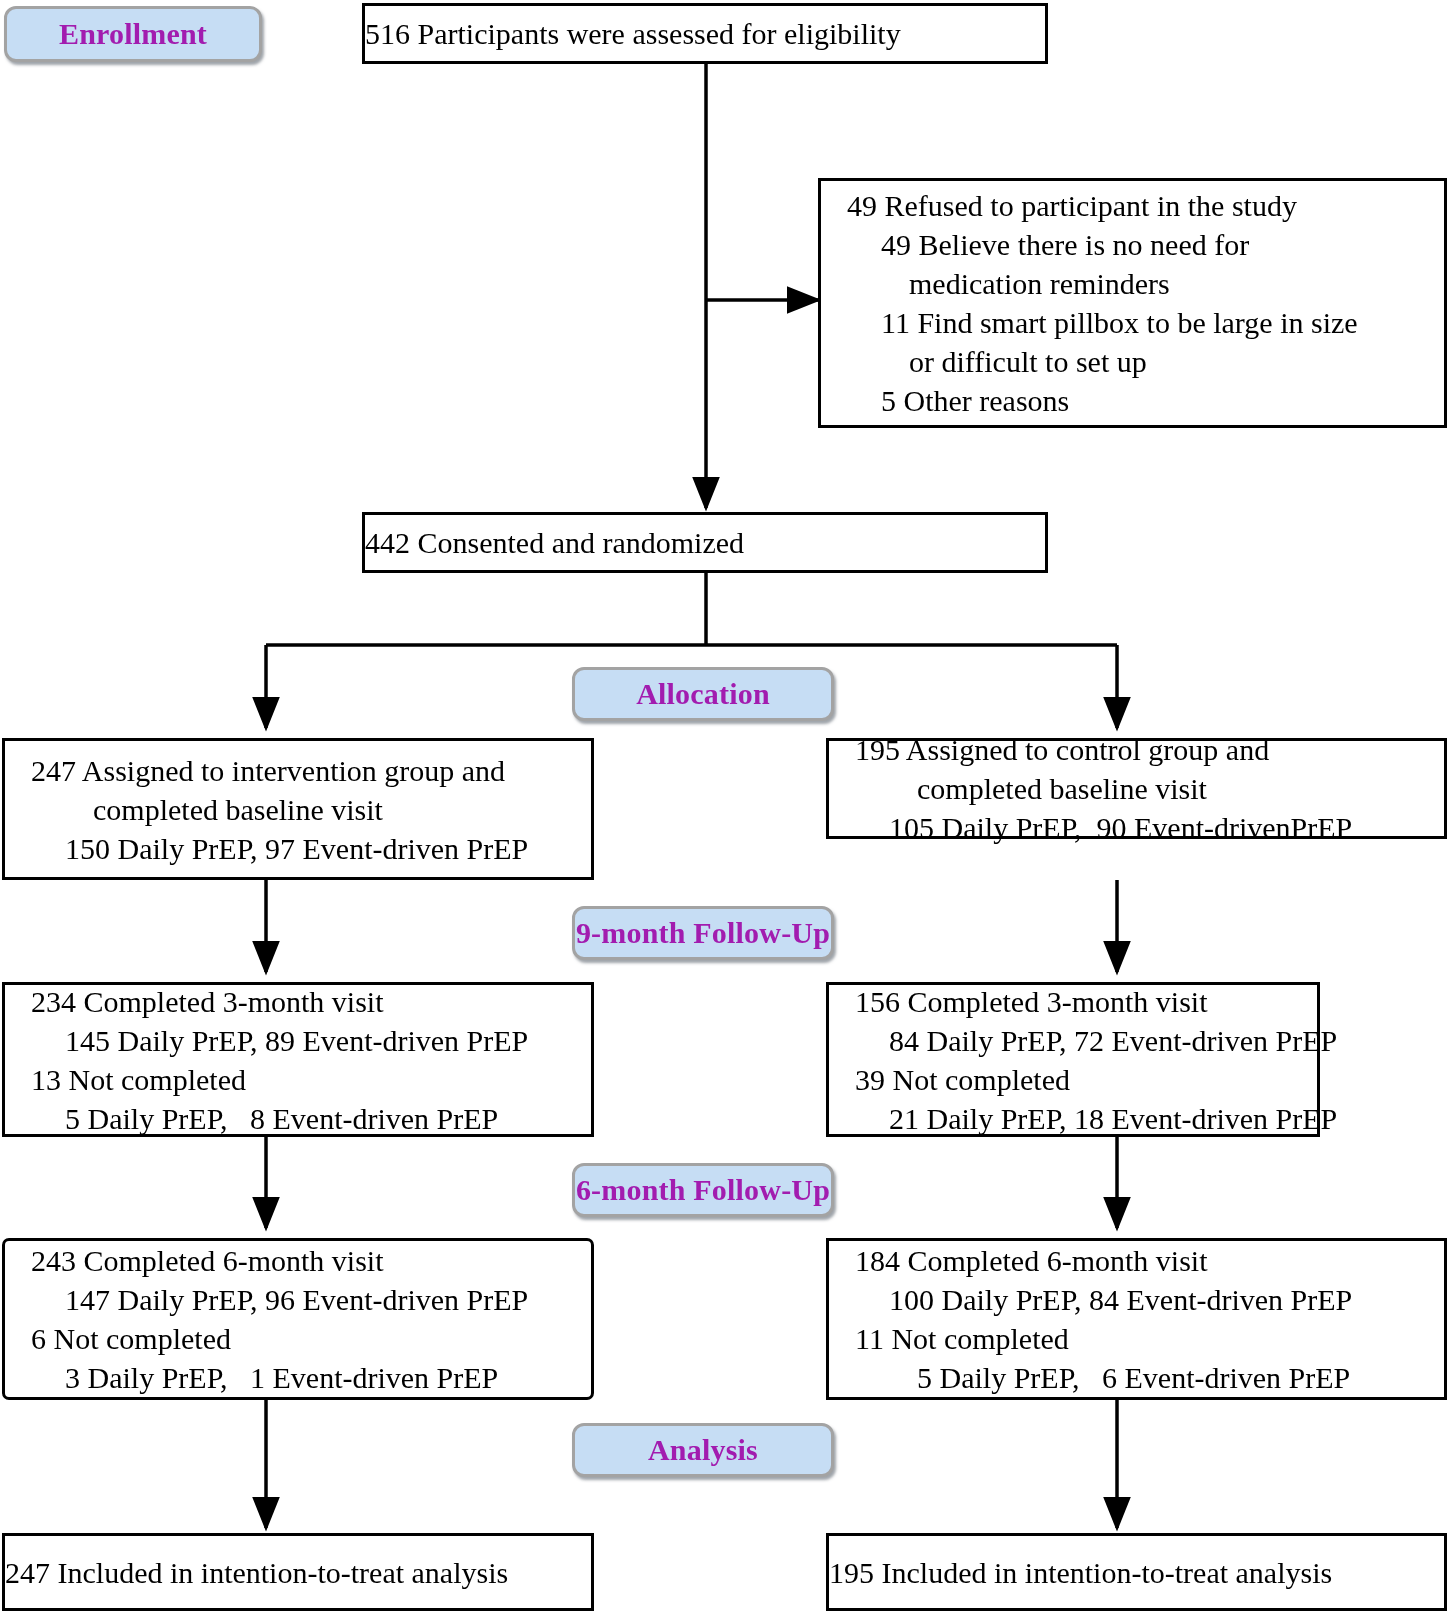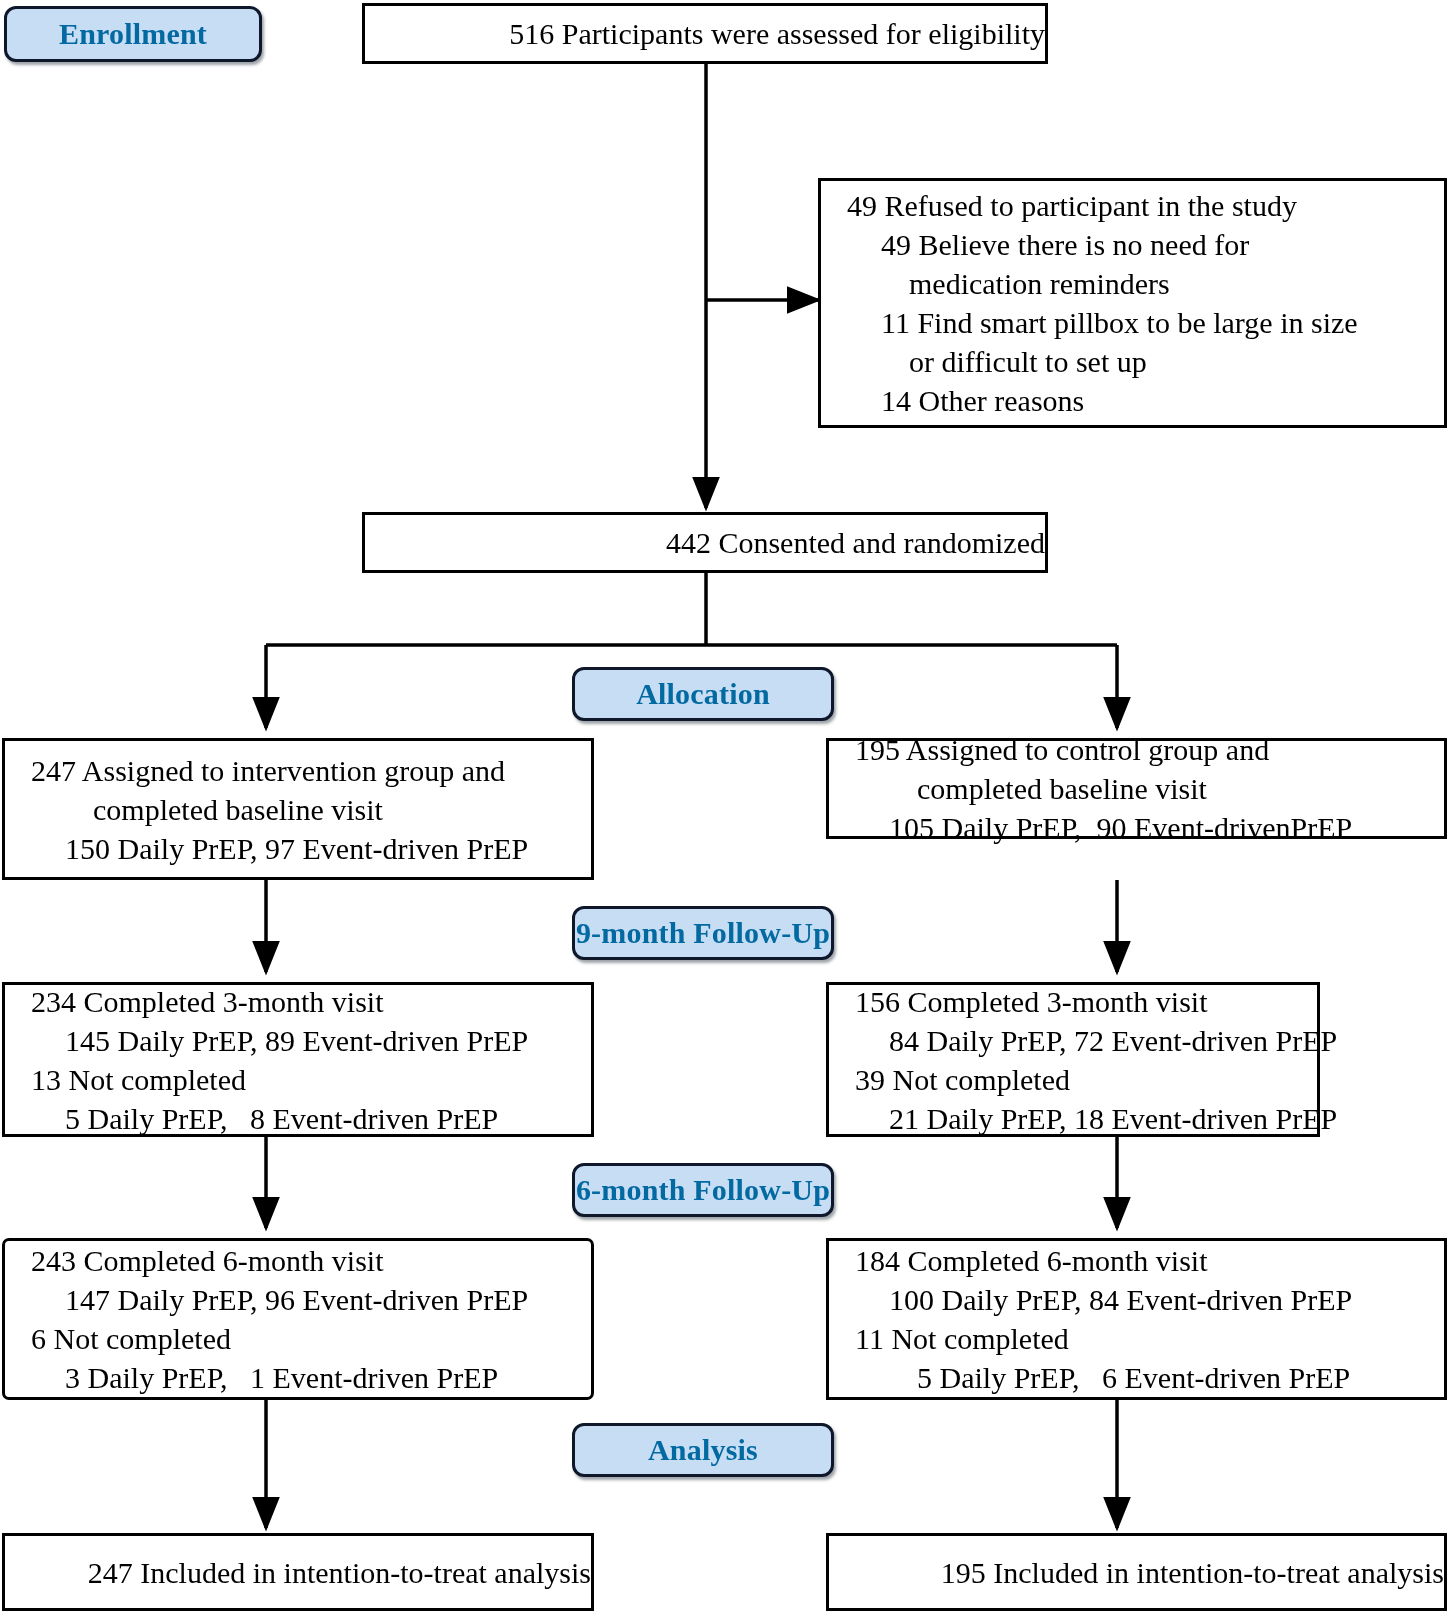--- a/index.html
+++ b/index.html
@@ -34,41 +34,41 @@
     display: flex;
     flex-direction: column;
     justify-content: center;
   }
   .node .line {
     white-space: pre;
     line-height: 1.30;
     font-size: 30px;
   }
   .node.center .line {
-    text-align: right;
+    text-align: left;
     font-family: Liberation Serif, serif;
   }
   .node.left-align {
     padding-left: 26px;
     padding-right: 12px;
   }
   .stage-badge {
     position: absolute;
     box-sizing: border-box;
     background: #c6ddf4;
-    border: 3px solid #0f172a;
+    border: 3px solid #a3a3a3;
     border-radius: 12px;
     box-shadow: 2px 3px 3px rgba(80,90,100,0.55);
     display: flex;
     align-items: center;
     justify-content: center;
     font-weight: bold;
     font-size: 30px;
     letter-spacing: 0.2px;
-    color: #0369a1;
+    color: #a21caf;
   }
   .indent1 { padding-left: 34px; }
   .indent2 { padding-left: 62px; }
 </style>
 </head>
 <body>
 
 <div id="diagram">
 
   <svg class="svg-layer" viewBox="0 0 1452 1613" width="1452" height="1613">
@@ -106,21 +106,21 @@
   <div class="node center" style="left:362px; top:3px; width:686px; height:61px;">
     <div class="line">516 Participants were assessed for eligibility</div>
   </div>
 
   <div class="node left-align" style="left:818px; top:178px; width:629px; height:250px;">
     <div class="line">49 Refused to participant in the study</div>
     <div class="line indent1">49 Believe there is no need for</div>
     <div class="line indent2">medication reminders</div>
     <div class="line indent1">11 Find smart pillbox to be large in size</div>
     <div class="line indent2">or difficult to set up</div>
-    <div class="line indent1">14 Other reasons</div>
+    <div class="line indent1">5 Other reasons</div>
   </div>
 
   <div class="node center" style="left:362px; top:512px; width:686px; height:61px;">
     <div class="line">442 Consented and randomized</div>
   </div>
 
   <div class="stage-badge" style="left:572px; top:667px; width:262px; height:54px;">
     <span>Allocation</span>
   </div>
 

